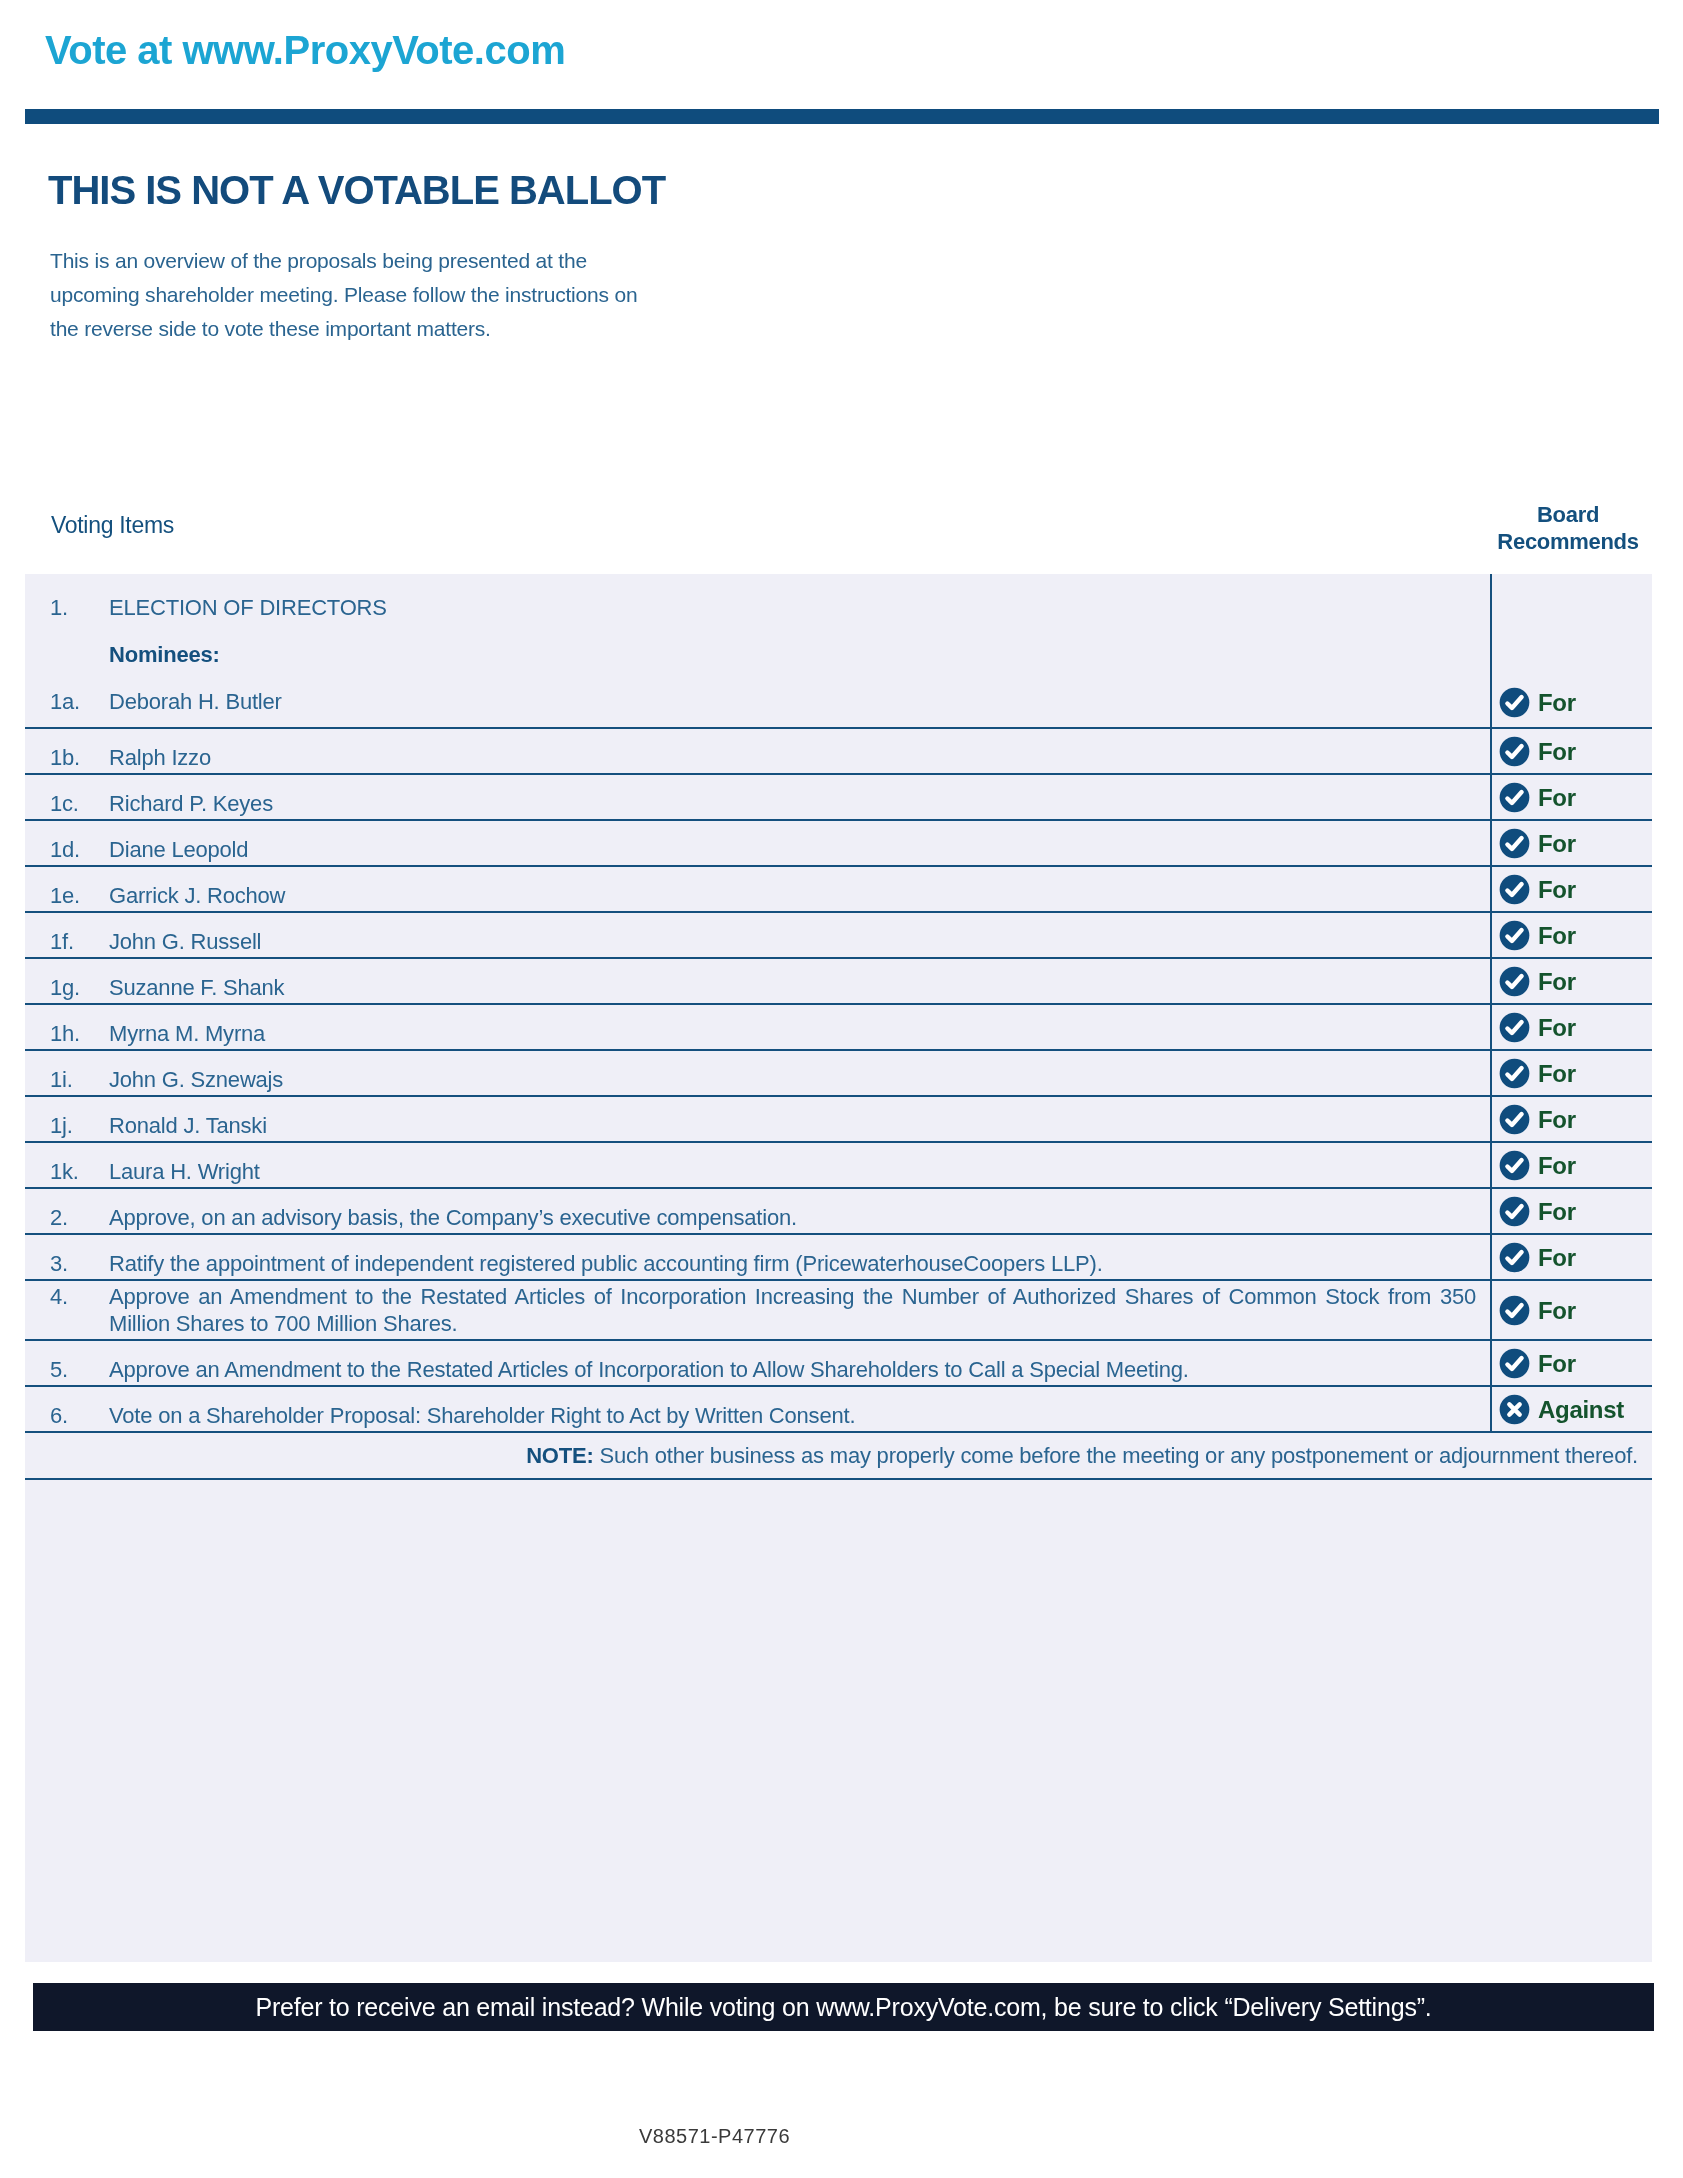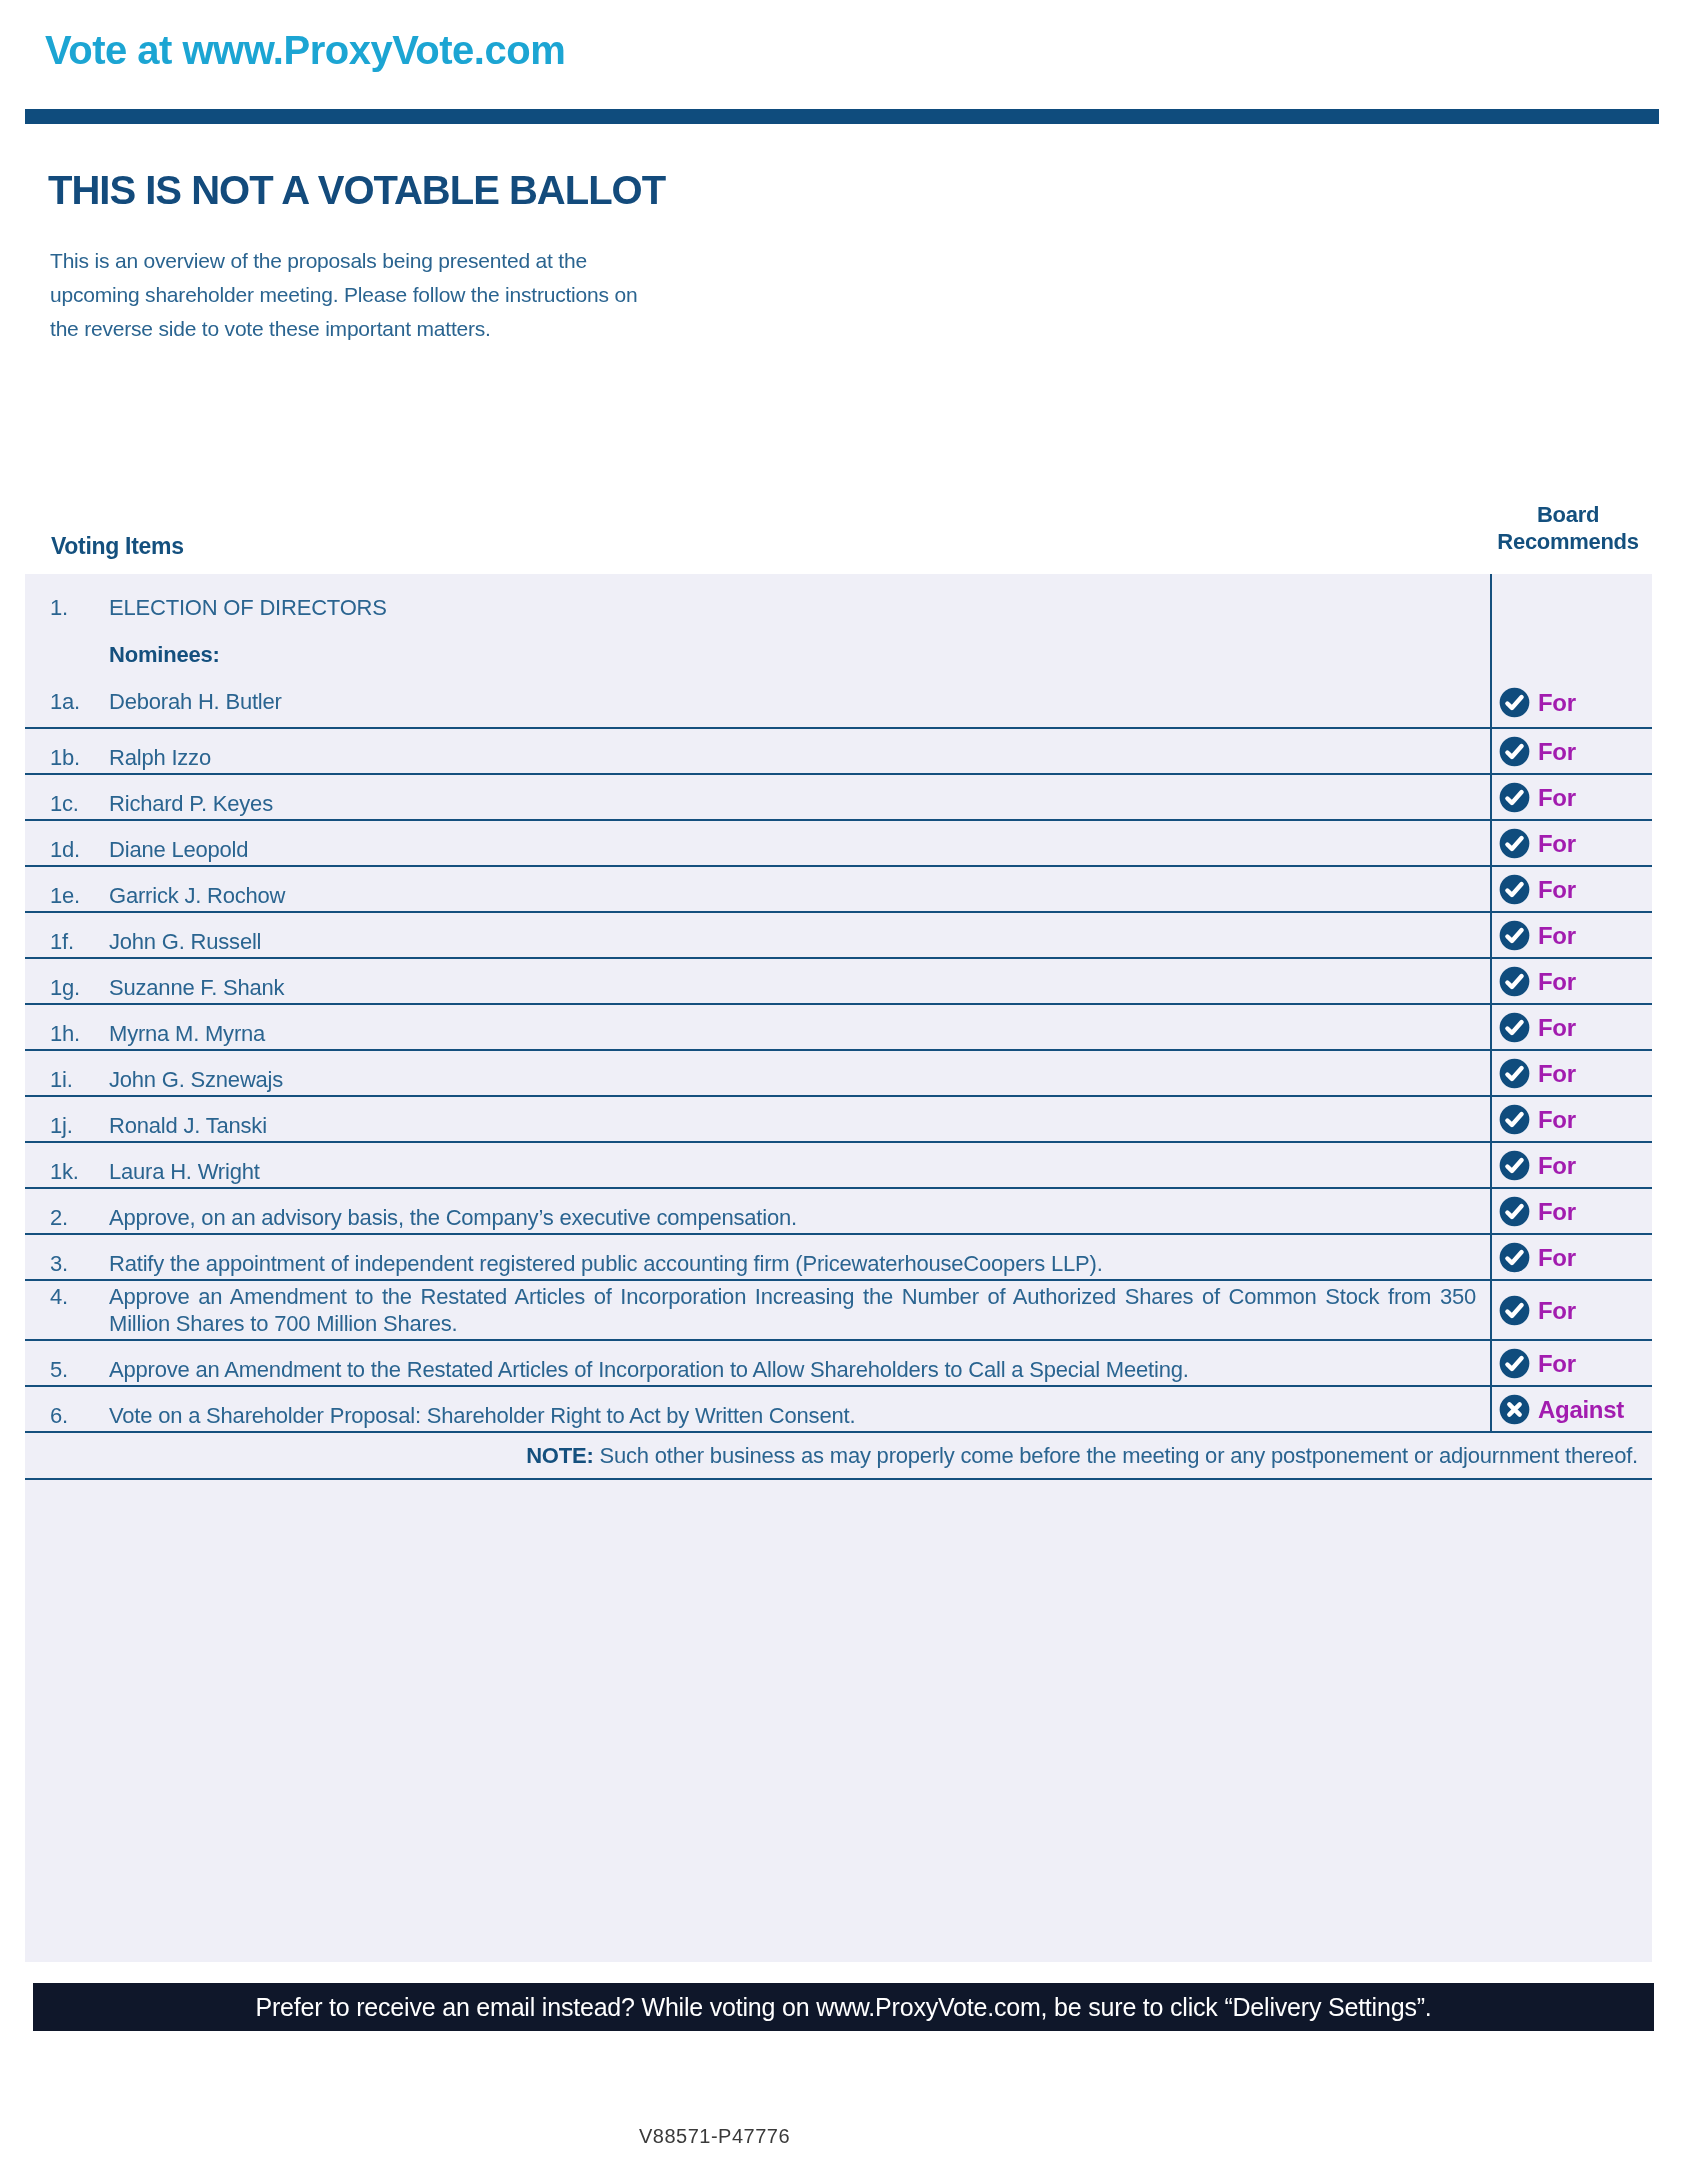--- a/index.html
+++ b/index.html
@@ -16,22 +16,22 @@
   }
   .notice-heading{
     position:absolute;left:48px;top:168px;
     font-size:40px;font-weight:bold;color:#134B7C;letter-spacing:-1px;
   }
   .notice-body{
     position:absolute;left:50px;top:244px;
     font-size:21px;line-height:34px;color:#2A6490;white-space:pre-line;letter-spacing:-0.2px;
   }
   .col-items-header{
-    position:absolute;left:51px;top:533px;
-    font-size:23px;font-weight:bold;color:#14507E;letter-spacing:-0.3px;
+    position:absolute;left:51px;top:512px;
+    font-size:23px;font-weight:normal;color:#14507E;letter-spacing:-0.3px;
   }
   .col-rec-header{
     position:absolute;left:1481px;top:501px;width:174px;
     font-size:22px;line-height:27px;font-weight:bold;color:#14507E;
     text-align:center;white-space:pre-line;letter-spacing:-0.3px;
   }
   .vote-table{
     position:absolute;left:25px;top:574px;width:1627px;background:#EFEFF7;
   }
   .row{
@@ -53,21 +53,21 @@
   .row-item .cell-main{min-height:44px;}
   .row-group .cell-main{min-height:141px;justify-content:flex-start;padding-top:10px;}
   .row-group .line{min-height:47px;align-items:center;}
   .cell-rec{
     flex:0 0 162px;box-sizing:border-box;border-left:2px solid #15507E;
     display:flex;align-items:center;gap:8px;padding-left:7px;
   }
   .row-group .cell-rec{align-items:flex-end;padding-bottom:9px;}
   .rec-icon{width:31px;height:31px;display:block;}
   .rec-label{
-    font-size:24px;font-weight:bold;color:#a21caf;letter-spacing:-0.3px;line-height:31px;
+    font-size:24px;font-weight:bold;color:#14532d;letter-spacing:-0.3px;line-height:31px;
   }
   .row-note .cell-main{min-height:45px;flex-direction:row;align-items:center;}
   .note-text{font-size:22px;color:#2A6490;letter-spacing:-0.2px;}
   .note-label{font-weight:bold;color:#14507E;}
   .table-filler{height:482px;}
   .footer-banner{
     position:absolute;left:33px;top:1983px;width:1621px;height:48px;background:#0f172a;
     color:#ffffff;font-size:25px;line-height:48px;text-align:center;letter-spacing:-0.2px;
   }
   .doc-number{

